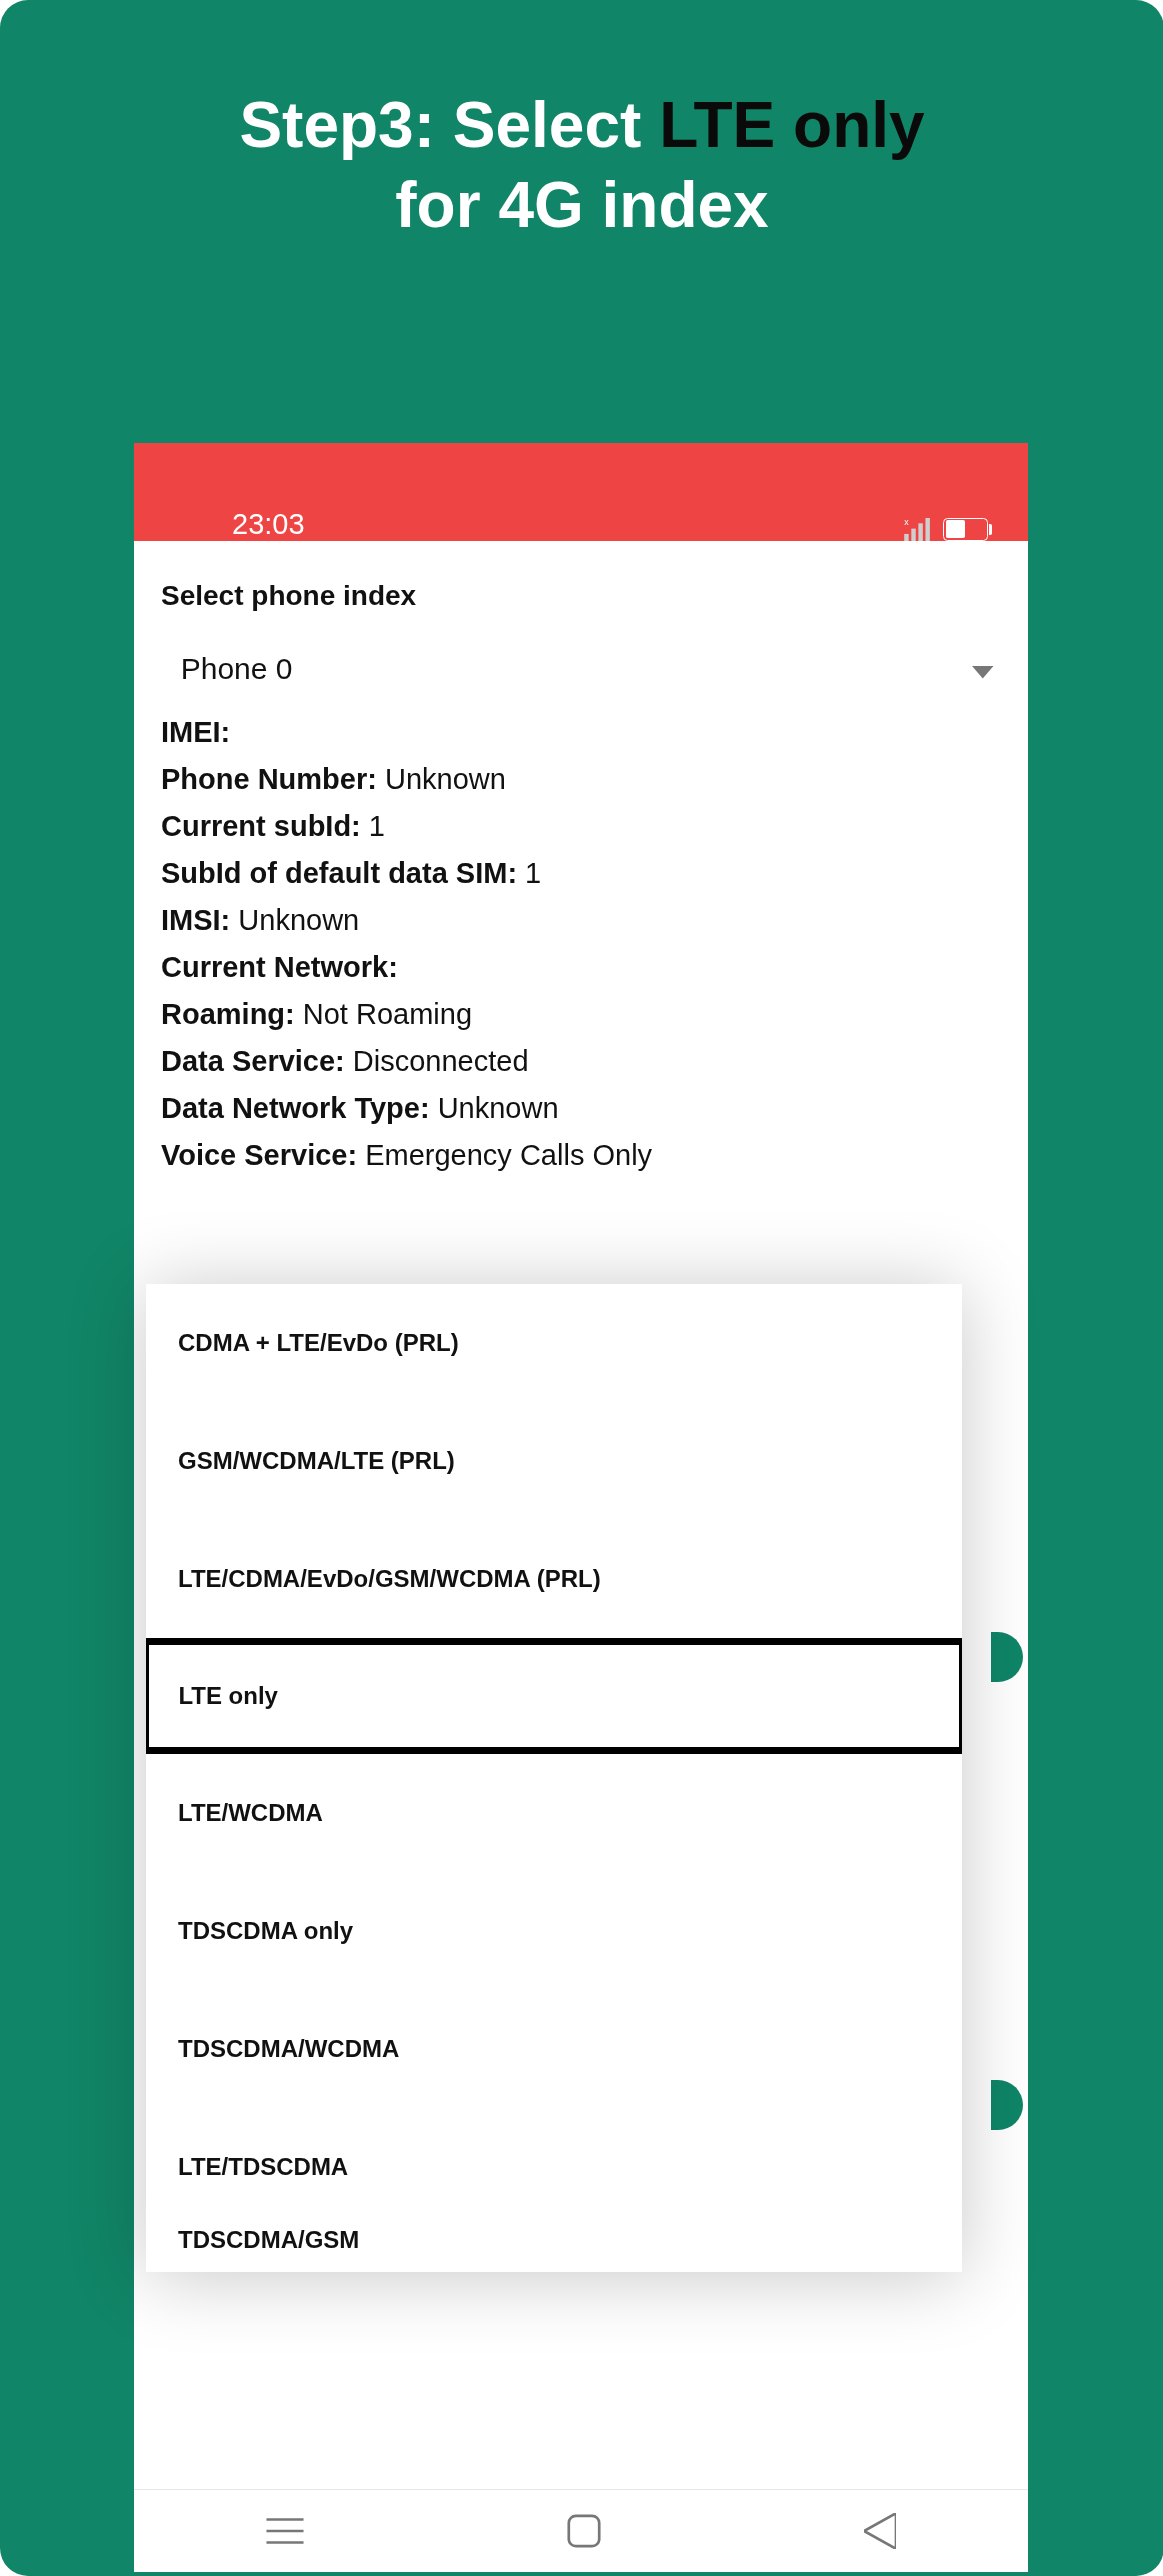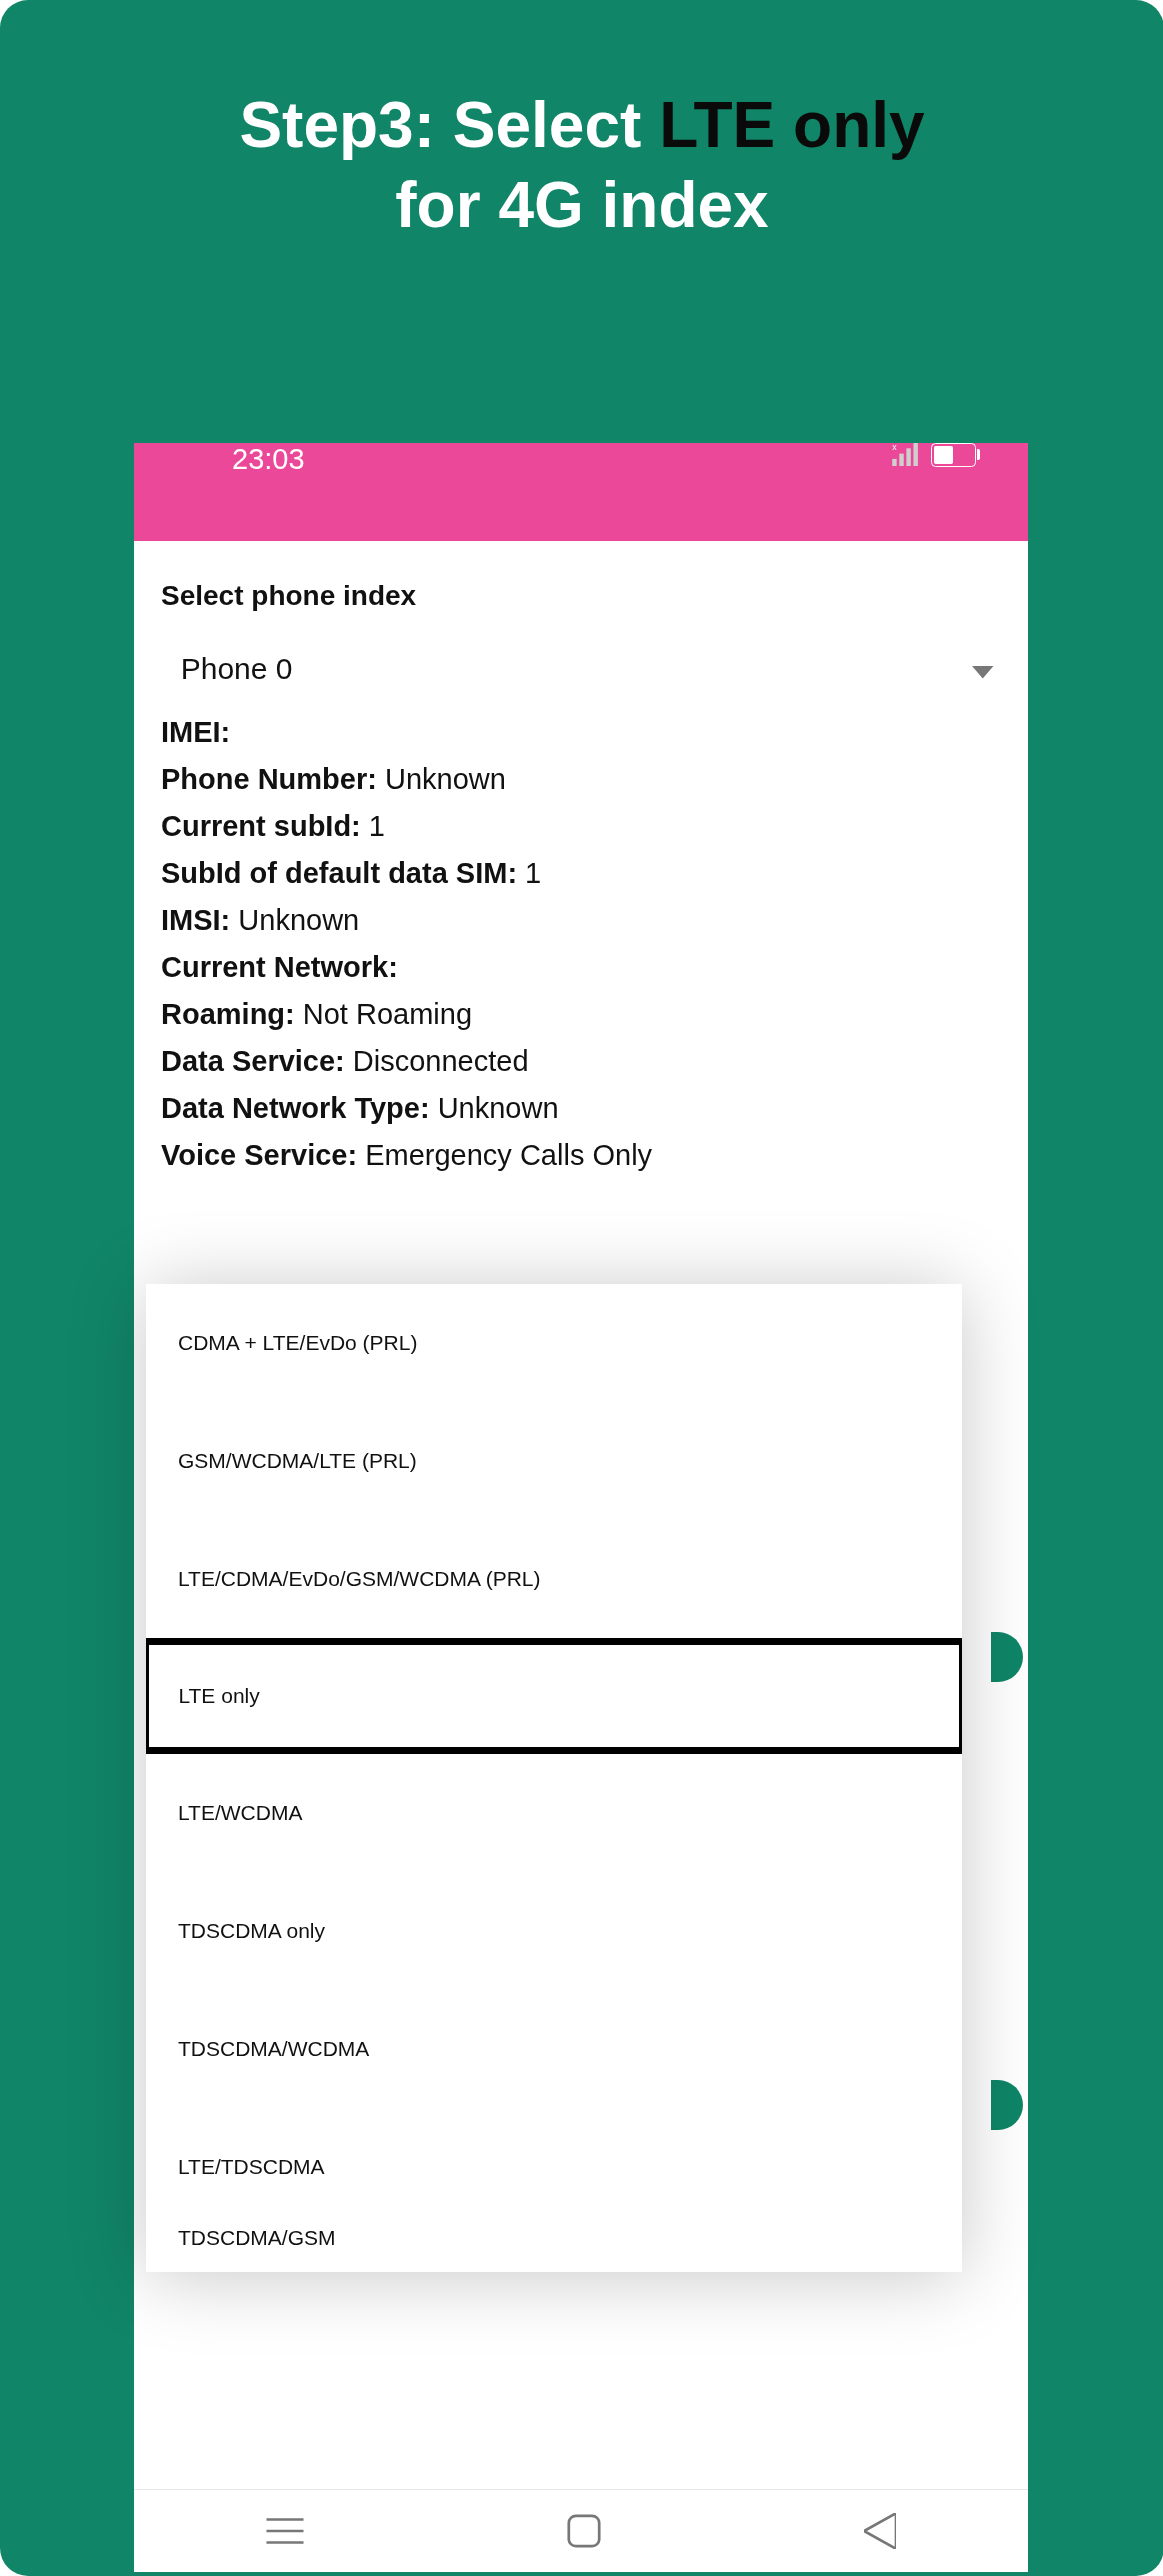--- a/index.html
+++ b/index.html
@@ -32,25 +32,25 @@
     position: absolute;
     left: 134px;
     top: 443px;
     width: 894px;
     height: 2129px;
     background: #fff;
     overflow: hidden;
   }
   .statusbar {
     height: 98px;
-    background: #ec4899;
+    background: #ef4444;
     color: #fff;
     display: flex;
-    align-items: flex-start;
-    padding: 0 52px 0 98px;
+    align-items: flex-end;
+    padding: 0 40px 0 98px;
     font-size: 29px;
     font-weight: 500;
     position: relative;
   }
   .statusbar .right {
     margin-left: auto;
     display: flex;
     align-items: center;
     gap: 12.5px;
   }
@@ -128,23 +128,23 @@
     height: 988px;
     background: #fff;
     box-shadow: 0 3.6px 72px rgba(0,0,0,0.22);
     overflow: hidden;
   }
   .popup-item {
     height: 118px;
     display: flex;
     align-items: center;
     padding-left: 32px;
-    font-size: 21px;
+    font-size: 24px;
     color: #111;
-    font-weight: 400;
+    font-weight: 700;
     box-sizing: border-box;
   }
   .popup-item.highlight {
     border: 7.2px solid #000;
     height: 116px;
     margin-left: -3.6px;
     margin-right: -3.6px;
     padding-left: 29px;
     position: relative;
     z-index: 2;

